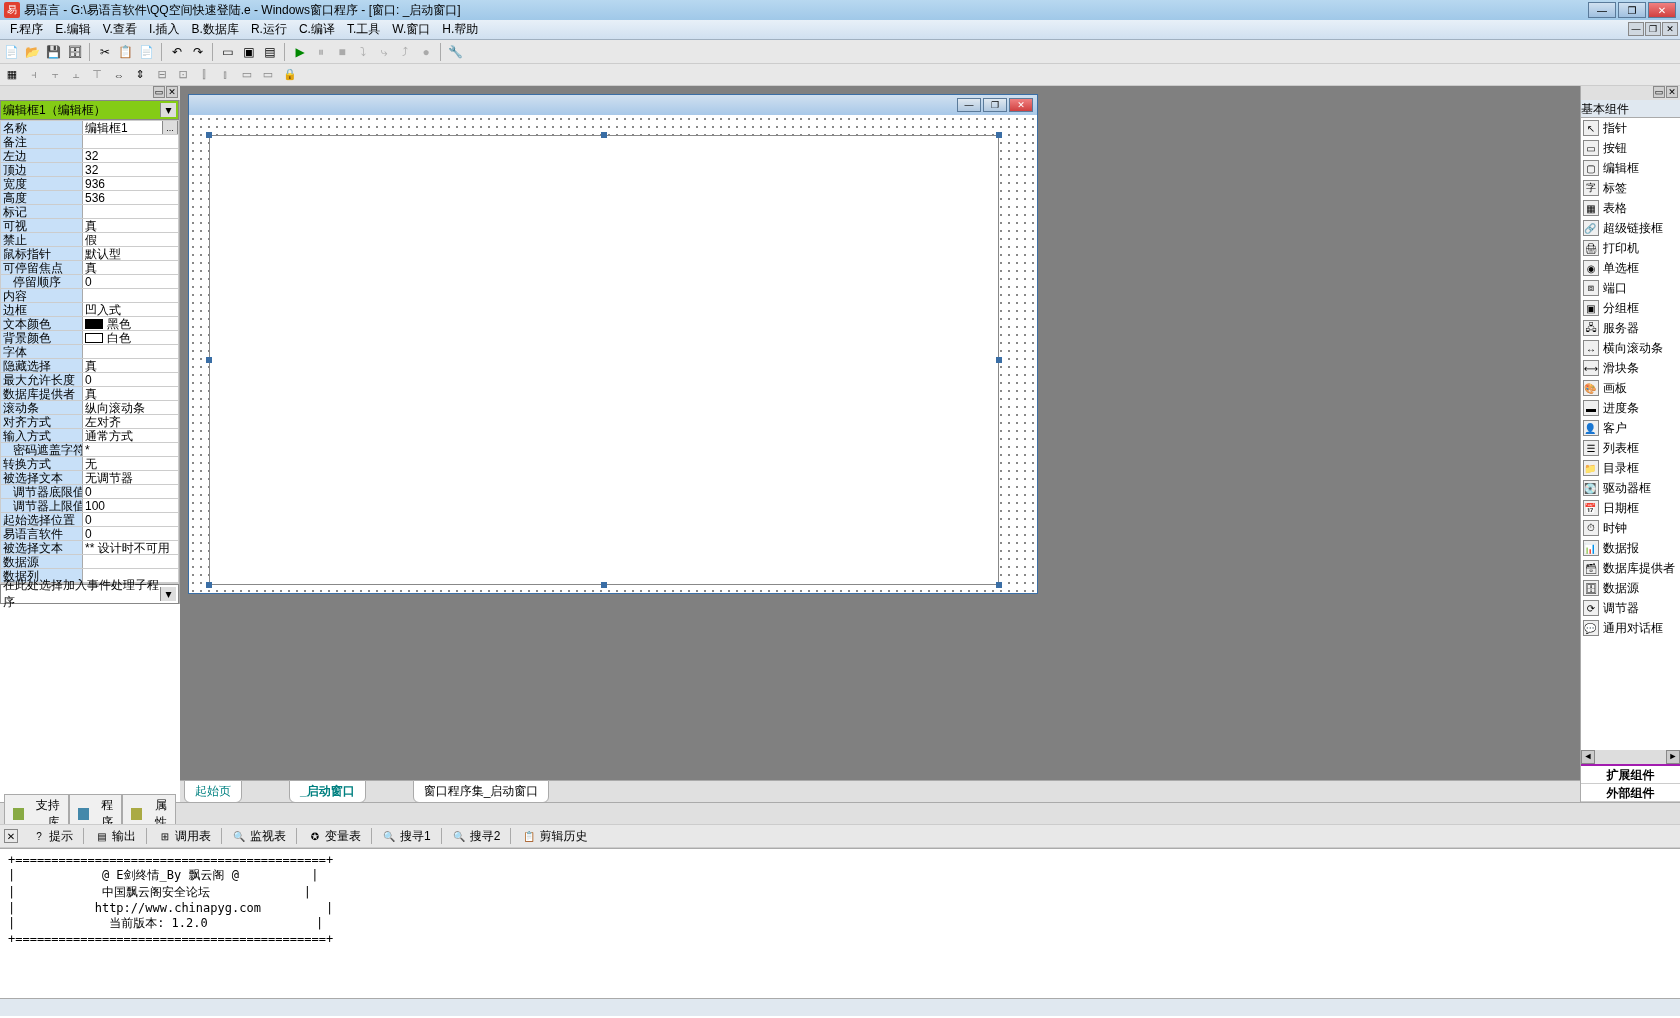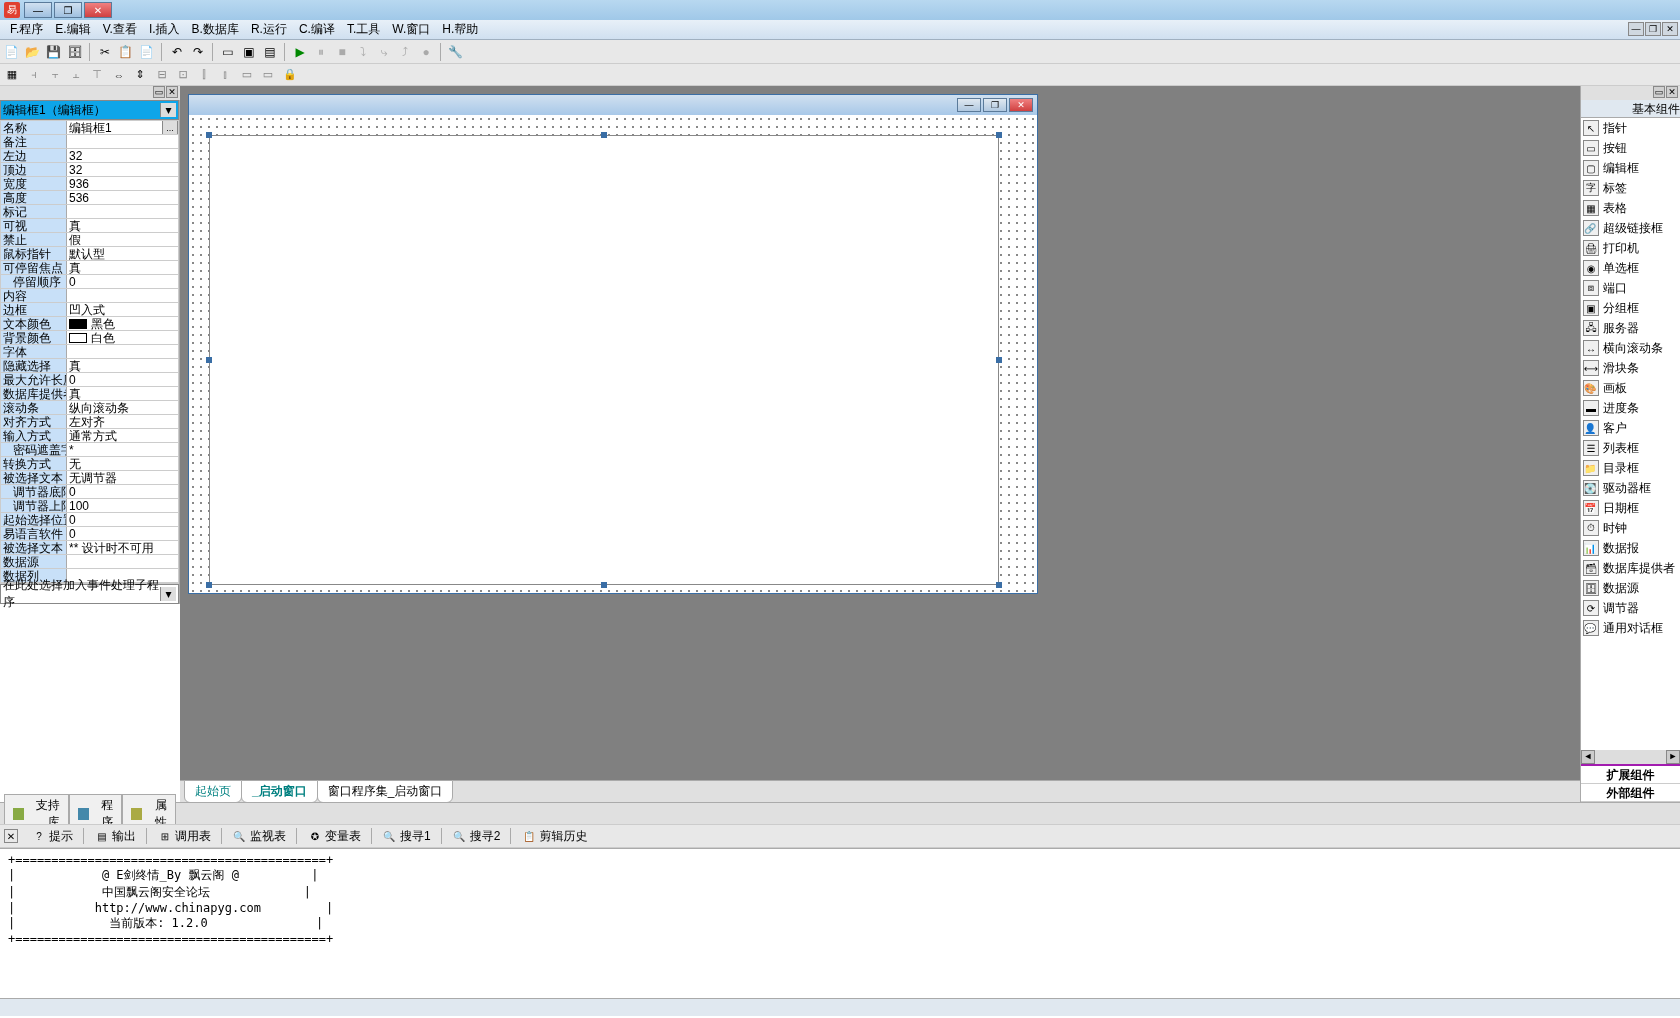--- a/index.html
+++ b/index.html
@@ -15,74 +15,75 @@
 .menubar .mdi-btns { position:absolute; right:2px; top:2px; display:flex; gap:1px; }
 .menubar .mdi-btn { width:16px; height:14px; border:1px solid #888; background:#d0d8e0; font-size:9px; display:flex; align-items:center; justify-content:center; cursor:pointer;}
 .toolbar { height: 24px; background: #e8e8e8; border-bottom: 1px solid #ccc; display: flex; align-items: center; padding: 2px; gap:1px; }
 .toolbar .tb { width: 20px; height: 20px; display:flex; align-items:center; justify-content:center; cursor:pointer; font-size:12px; }
 .toolbar .sep { width: 2px; height: 18px; border-left: 1px solid #aaa; margin: 0 3px; }
 .toolbar2 { height: 22px; background: #e8e8e8; border-bottom: 1px solid #ccc; display: flex; align-items: center; padding: 2px; gap:1px;}
 .toolbar2 .tb { width: 20px; height: 18px; display:flex; align-items:center; justify-content:center; cursor:pointer; font-size:11px; color:#888; }
 .main-area { display: flex; height: calc(100vh - 20px - 20px - 24px - 22px - 24px - 24px - 150px - 18px); }
 .left-panel { width: 180px; background: #fff; border-right: 1px solid #aaa; display:flex; flex-direction:column; position:relative; }
 .panel-hdr-btn { width:12px; height:12px; border:1px solid #888; background:#d0d0d0; font-size:9px; display:flex; align-items:center; justify-content:center; cursor:pointer; }
-.left-panel .combo { height: 20px; border: 1px solid #888; background: #0ea5e9; display:flex; align-items:center; padding:0 2px; }
+.left-panel .combo { height: 20px; border: 1px solid #888; background: #84cc16; display:flex; align-items:center; padding:0 2px; }
 .left-panel .combo span { flex:1; }
 .left-panel .combo .arrow { width:16px; text-align:center; background:#ddd; border-left:1px solid #888; cursor:pointer; }
 .props { flex:1; overflow-y:auto; border:1px solid #ccc; }
 .props .prop-row { display:flex; height:14px; line-height:14px; border-bottom:1px solid #ccc; }
-.props .prop-name { width:66px; background:#c8e0f8; border-right:1px solid #aaa; padding-left:2px; white-space:nowrap; overflow:hidden; }
+.props .prop-name { width:82px; background:#c8e0f8; border-right:1px solid #aaa; padding-left:2px; white-space:nowrap; overflow:hidden; }
 .props .prop-name.indent { padding-left:12px; }
 .props .prop-value { flex:1; padding-left:2px; display:flex; align-items:center; white-space:nowrap; overflow:hidden; }
 .props .prop-value .color-swatch { width:18px; height:10px; border:1px solid #000; margin-right:4px; }
 .props .prop-value .more-btn { width:16px; background:#ddd; border:1px solid #888; text-align:center; font-size:9px; cursor:pointer; margin-left:auto; }
 .event-combo { height:20px; border:1px solid #888; display:flex; align-items:center; padding:0 2px; }
 .event-combo span { flex:1; }
 .event-combo .arrow { width:16px; text-align:center; background:#ddd; border-left:1px solid #888; cursor:pointer; }
 .canvas-area { flex:1; background:#808080; overflow:auto; position:relative; }
 .form-designer { position:absolute; left:8px; top:8px; width:850px; height:500px; background:#fff; border: 1px solid #3a6ea5; }
 .form-titlebar { height:20px; background: linear-gradient(#d0e0f0,#a8c8e8); display:flex; justify-content:flex-end; align-items:center; padding:0 4px; gap:2px; }
 .form-titlebar .fbtn { width:24px; height:14px; border:1px solid #5a7a9a; background:linear-gradient(#e0e8f0,#b0c8e0); font-size:9px; display:flex; align-items:center; justify-content:center; cursor:pointer; }
 .form-titlebar .fbtn.close { background:linear-gradient(#f08080,#d04040); color:#fff; }
 .form-body { position:relative; width:100%; height:calc(100% - 20px); background-image: radial-gradient(#888 1px, transparent 1px); background-size: 8px 8px; }
 .edit-control { position:absolute; left:20px; top:20px; width:790px; height:450px; background:#fff; border:1px solid #888; }
 .sel-handle { position:absolute; width:6px; height:6px; background:#3a6ea5; }
 .right-panel { width: 100px; background:#fff; border-left:1px solid #aaa; display:flex; flex-direction:column; }
-.right-panel .rp-header { height:18px; background:#e0e8f0; border-bottom:1px solid #aaa; text-align:right; line-height:18px; }
+.right-panel .rp-header { height:18px; background:#e0e8f0; border-bottom:1px solid #aaa; text-align:left; line-height:18px; }
 .comp-list { flex:1; overflow-y:auto; }
 .comp-item { height:20px; display:flex; align-items:center; padding:0 2px; cursor:pointer; gap:4px; }
 .comp-item .ci-icon { width:16px; height:16px; display:flex; align-items:center; justify-content:center; font-size:10px; border:1px solid #888; background:#f0f0f0; }
 .rp-footer { border-top:2px solid #a21caf;font-weight:bold; }
 .rp-footer .tab { height:18px; text-align:center; line-height:18px; border-bottom:1px solid #ccc; cursor:pointer; }
 .rp-hscroll { height:14px; background:#ddd; display:flex; }
 .rp-hscroll .arr { width:14px; border:1px solid #888; background:#ccc; text-align:center; font-size:9px; cursor:pointer; }
 .rp-hscroll .track { flex:1; }
 .bottom-tabs-left { height:22px; background:#e0e0e0; border-top:1px solid #aaa; display:flex; align-items:center; padding:0 4px; gap:0; }
 .bottom-tabs-left .btab { padding:2px 8px; border:1px solid #aaa; border-bottom:none; background:#f0f0f0; cursor:pointer; display:flex; align-items:center; gap:3px; }
 .bottom-tabs-left .btab .bi { width:12px; height:12px; background:#8a4; }
-.editor-tabs { height:22px; background:#e0e0e0; border-top:1px solid #aaa; display:flex; align-items:center; padding:0 4px; }
+.editor-tabs { height:22px; background:#e0e0e0; border-top:1px solid #aaa; display:flex; align-items:center; padding:0 4px;gap:48px; }
 .editor-tabs .etab { padding:2px 10px; border:1px solid #aaa; background:#fff; cursor:pointer; border-radius: 0 0 6px 6px; margin-right:-1px; }
 .editor-tabs .etab.active { color:#008080; font-weight:bold; }
 .bottom-toolbar { height:24px; background:#e8e8e8; border-top:1px solid #ccc; border-bottom:1px solid #ccc; display:flex; align-items:center; padding:0 4px; gap:2px; position:relative; }
 .bottom-toolbar .closebtn { width:14px; height:14px; border:1px solid #888; display:flex; align-items:center; justify-content:center; font-size:10px; cursor:pointer; margin-right:6px; }
 .bottom-toolbar .bt-item { padding:2px 6px; display:flex; align-items:center; gap:3px; cursor:pointer; }
 .bottom-toolbar .bt-item .bti { width:14px; height:14px; display:flex; align-items:center; justify-content:center; font-size:10px; }
 .bottom-toolbar .sep { width:2px; height:16px; border-left:1px solid #aaa; margin:0 2px; }
 .output-panel { height:150px; background:#fff; border-top:1px solid #aaa; overflow:auto; padding:4px 8px; font-family: "SimSun", monospace; font-size:12px; white-space:pre; }
 .statusbar { height:18px; background:#e0e8f0; border-top:1px solid #aaa; }
 .wrap-row { display:flex;text-align:right; }
 .left-outer { width:180px; display:flex; flex-direction:column; }
 .canvas-outer { flex:1; display:flex; flex-direction:column; }
 .panel-mini-hdr { height:14px; background:#e0e0e0; display:flex; justify-content:flex-end; padding:0 2px; gap:1px; }
 </style>
 </head>
 <body>
 
 <div class="titlebar">
   <div class="icon">易</div>
+  <div class="title">易语言 - G:\易语言软件\QQ空间快速登陆.e - Windows窗口程序 - [窗口: _启动窗口]</div>
   <div class="win-btns">
     <div class="win-btn">—</div>
     <div class="win-btn">❐</div>
     <div class="win-btn close">✕</div>
   </div>
 </div>
 
 <div class="menubar">
   <div class="menu-item">F.程序</div>
   <div class="menu-item">E.编辑</div>

